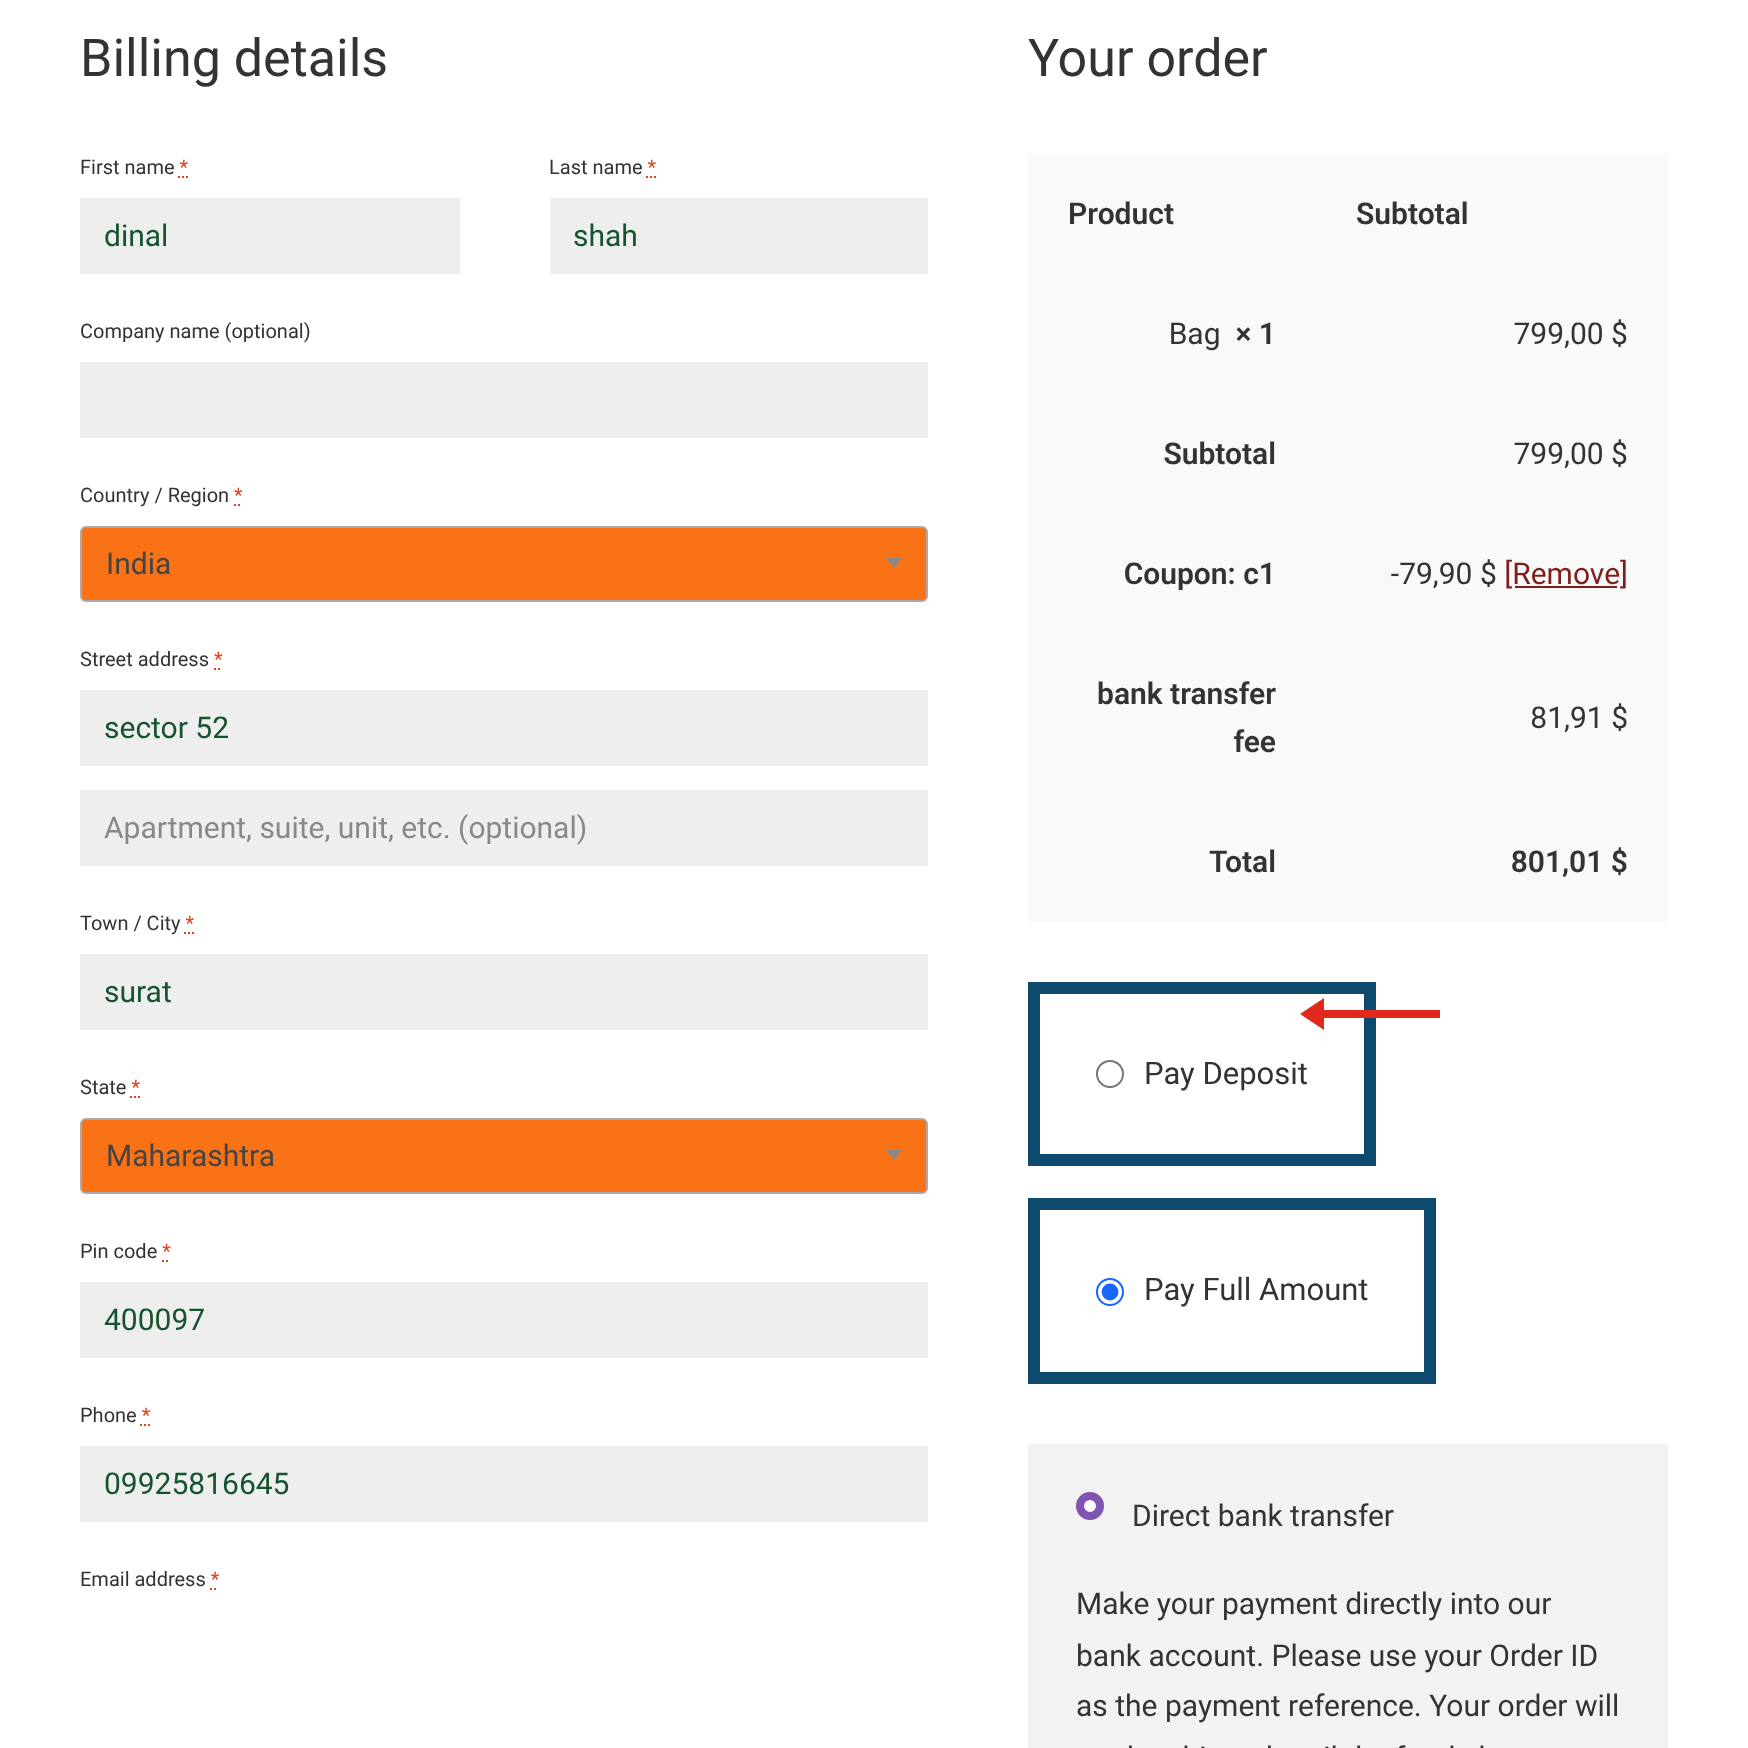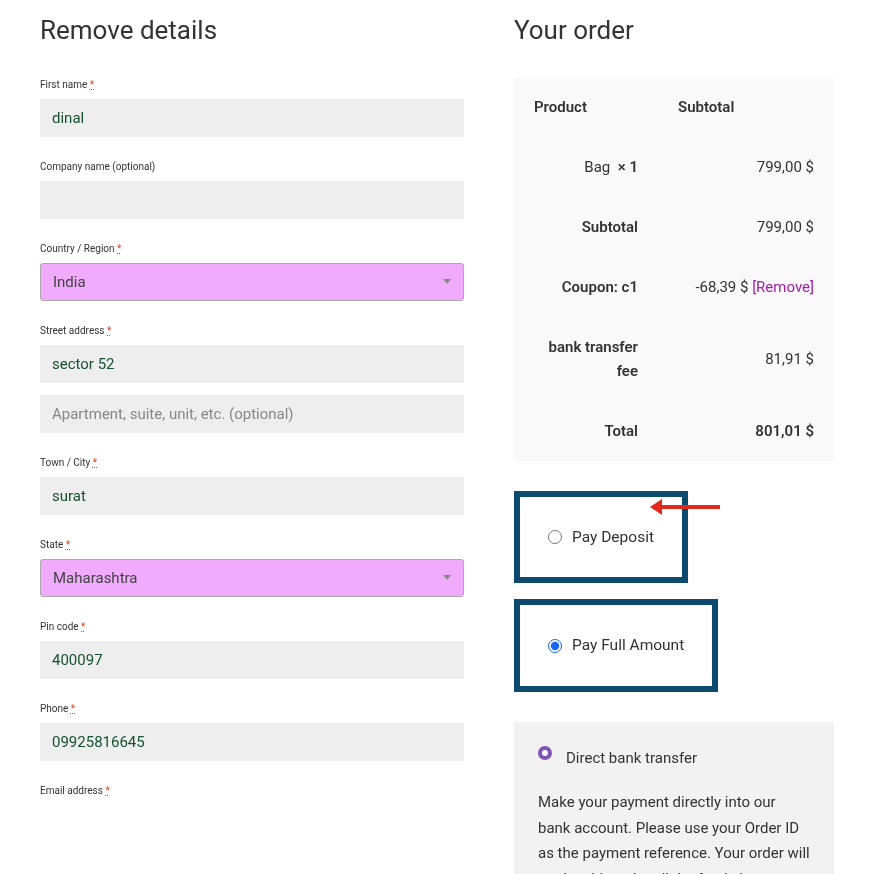--- a/index.html
+++ b/index.html
@@ -50,21 +50,21 @@
       font-size: 15px;
       background: #eee;
       border: none;
       color: #14532d;
       font-family: inherit;
     }
     input[type="text"]::placeholder { color: #888; }
     .select-wrap {
       border: 1px solid #aaa;
       border-radius: 3px;
-      background: #f0abfc;
+      background: #f97316;
       position: relative;
       padding: 6px 12px;
       display: flex;
       align-items: center;
       justify-content: space-between;
     }
     .select-wrap span { color: #444; }
     .caret {
       width: 0; height: 0;
       border-left: 4px solid transparent;
@@ -83,21 +83,22 @@
     .order-table th { font-weight: 600; color: #333; }
     .order-table .label-cell {
       font-weight: 600;
       color: #333;
       width: 45%;
     }
     .order-table .val-cell { color: #333; }
     .order-table tr + tr td, .order-table tr + tr th { border-top: 0; text-align: right; }
     .order-table tr.total td { font-weight: 600; }
     .remove-link {
-      color: #a21caf;
+      color: #7f1d1d;
+      text-decoration: underline;
       cursor: pointer;
     }
     .pay-options {
       margin-top: 30px;
     }
     .pay-option {
       border: 6px solid #0c4a6e;
       padding: 28px;
       display: flex;
       align-items: center;
@@ -151,26 +152,30 @@
       font-size: 15px;
       line-height: 1.7;
     }
     .qty { font-weight: 600; }
   </style>
 </head>
 <body>
 
 <div class="container">
   <div class="billing">
-    <h2>Remove details</h2>
+    <h2>Billing details</h2>
 
     <div class="form-row">
       <div class="form-field">
         <label><span>First name</span> <span class="required">*</span></label>
         <input type="text" value="dinal" style="">
+      </div>
+      <div class="form-field">
+        <label><span>Last name</span> <span class="required">*</span></label>
+        <input type="text" value="shah" style="">
       </div>
     </div>
 
     <div class="form-field">
       <label>Company name (optional)</label>
       <input type="text" value="" style="">
     </div>
 
     <div class="form-field">
       <label><span>Country / Region</span> <span class="required">*</span></label>
@@ -230,21 +235,21 @@
         </td>
         <td class="val-cell">799,00 $</td>
       </tr>
       <tr>
         <td class="label-cell">Subtotal</td>
         <td class="val-cell">799,00 $</td>
       </tr>
       <tr>
         <td class="label-cell">Coupon: c1</td>
         <td class="val-cell">
-          <span>-68,39 $</span> <span class="remove-link">[Remove]</span>
+          <span>-79,90 $</span> <span class="remove-link">[Remove]</span>
         </td>
       </tr>
       <tr>
         <td class="label-cell">bank transfer fee</td>
         <td class="val-cell">81,91 $</td>
       </tr>
       <tr class="total">
         <td class="label-cell">Total</td>
         <td class="val-cell">801,01 $</td>
       </tr>

